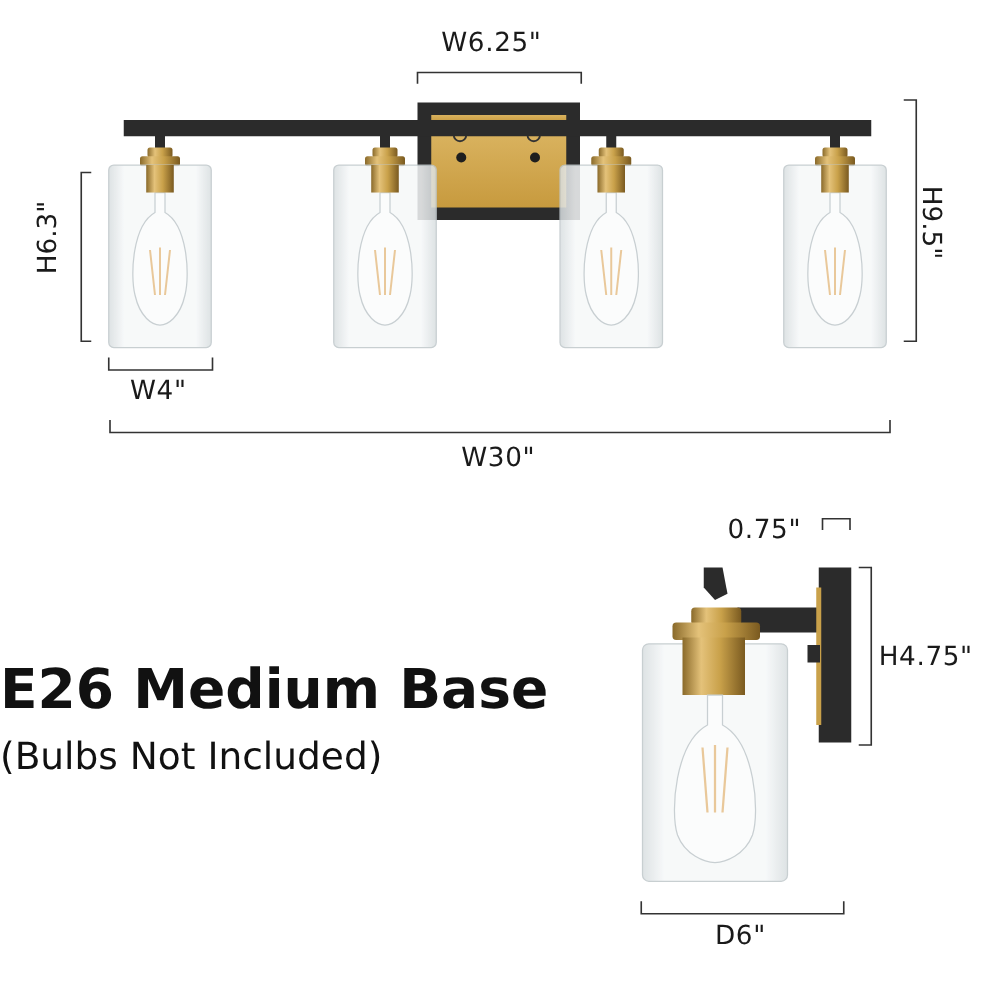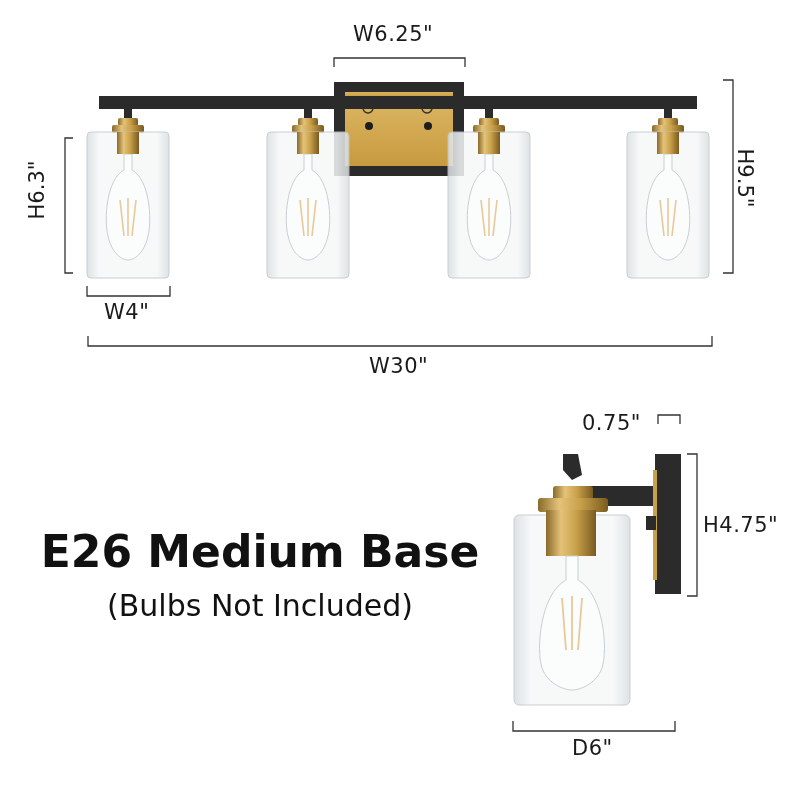--- a/index.html
+++ b/index.html
@@ -1,21 +1,21 @@
 <!DOCTYPE html>
 <html><head>
 <meta charset="utf-8">
 <style>
   html, body { margin:0; padding:0; background:#ffffff; }
   body { width:800px; height:800px; position:relative; overflow:hidden;
          font-family:"DejaVu Sans", "Liberation Sans", sans-serif; color:#1a1a1a; }
   .dim-label { position:absolute; font-size:21px; color:#1a1a1a; white-space:nowrap; letter-spacing:0.5px; }
   .rot-label { position:absolute; font-size:21px; color:#1a1a1a; white-space:nowrap; transform-origin:center center; }
-  .headline { position:absolute; left:0; width:520px; text-align:center; font-weight:bold; font-size:44px; color:#111; }
-  .subline { position:absolute; left:0; width:520px; text-align:center; font-size:30px; color:#111; }
+  .headline { position:absolute; left:0; width:520px; text-align:left; font-weight:bold; font-size:44px; color:#111; }
+  .subline { position:absolute; left:0; width:520px; font-size:30px; color:#111; }
   svg { position:absolute; left:0; top:0; }
 </style>
 </head>
 <body>
 
 <svg width="800" height="800" viewBox="0 0 800 800">
   <defs>
     <linearGradient id="gold" x1="0" x2="1" y1="0" y2="0">
       <stop offset="0" stop-color="#8a6a2a"></stop>
       <stop offset="0.3" stop-color="#e4c27a"></stop>

